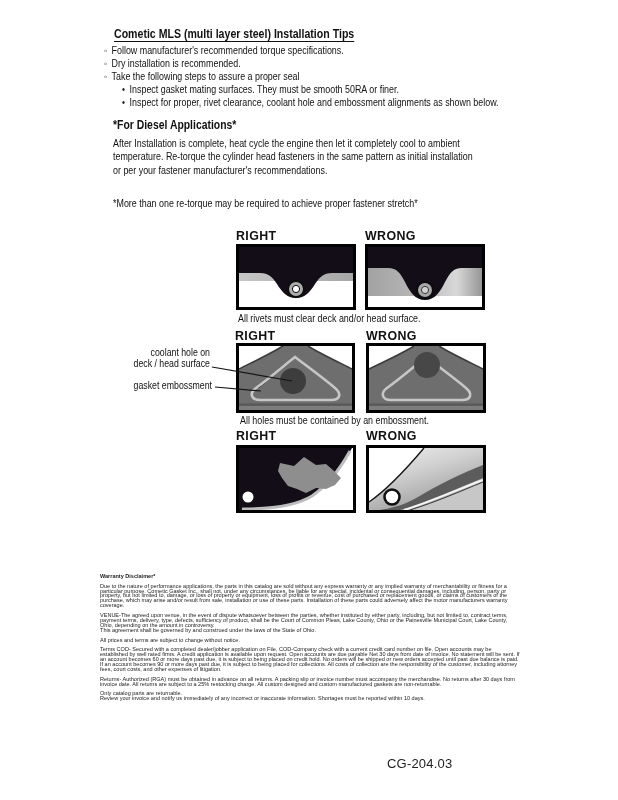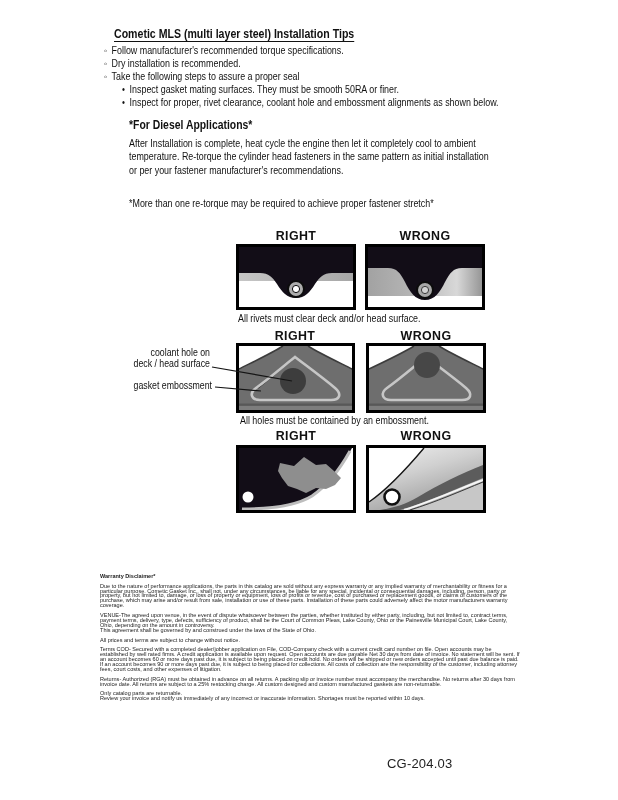--- a/index.html
+++ b/index.html
@@ -7,21 +7,21 @@
         font-family:"Liberation Sans","DejaVu Sans",sans-serif;color:#111;padding-left:24px;}
   .abs{position:absolute;}
   .cx{transform:scaleX(0.84);transform-origin:0 0;white-space:nowrap;}
   .cxr{transform:scaleX(0.86);transform-origin:100% 0;white-space:nowrap;}
   .title{font-size:12.6px;font-weight:bold;text-decoration:underline;
          text-underline-offset:3px;text-decoration-thickness:1.4px;}
   .body-line{font-size:10.6px;line-height:13.4px;}
   .bullet-row{display:flex;align-items:flex-start;}
   .marker{width:9px;flex:0 0 9px;font-size:10px;}
   .diesel-h{font-size:12.4px;font-weight:bold;}
-  .rw-label{width:120px;text-align:center;font-size:12.4px;font-weight:bold;letter-spacing:0.4px;}
+  .rw-label{width:120px;font-size:12.4px;font-weight:bold;letter-spacing:0.4px;}
   .caption{font-size:10.6px;}
   .sidelab{width:152px;text-align:right;font-size:10.2px;line-height:11px;}
   .legal-wrap{left:100px;top:574px;width:422px;height:176px;overflow:hidden;}
   .legal-inner{width:935px;transform:scale(0.45);transform-origin:0 0;
                font-size:12.3px;line-height:10.8px;color:#222;}
   .legal-inner p{margin:0 0 11px 0;}
   .legal-h{font-weight:bold;margin-bottom:11px;}
   .tight{margin-bottom:0 !important;}
   .footer{font-size:13px;letter-spacing:0.2px;color:#222;}
   svg{display:block;}
@@ -47,21 +47,21 @@
   </div>
   <div class="abs bullet-row body-line cx" style="left:122px;top:83px;">
     <span class="marker">•</span>
     <span>Inspect gasket mating surfaces.  They must be smooth 50RA or finer.</span>
   </div>
   <div class="abs bullet-row body-line cx" style="left:122px;top:96px;">
     <span class="marker">•</span>
     <span>Inspect for proper, rivet clearance, coolant hole and embossment alignments as shown below.</span>
   </div>
 
-  <div class="abs" style="left:129px;top:118px;">
+  <div class="abs" style="left:113px;top:118px;">
     <div class="diesel-h cx" style="margin-bottom:5px;">*For Diesel Applications*</div>
     <div style="margin-bottom:20px;">
       <div class="body-line cx">After Installation is complete, heat cycle the engine then let it completely cool to ambient</div>
       <div class="body-line cx">temperature. Re-torque the cylinder head fasteners in the same pattern as initial installation</div>
       <div class="body-line cx">or per your fastener manufacturer's recommendations.</div>
     </div>
     <div class="body-line cx">*More than one re-torque may be required to achieve proper fastener stretch*</div>
   </div>
 
   <div class="abs rw-label" style="left:236px;top:229px;">RIGHT</div>

